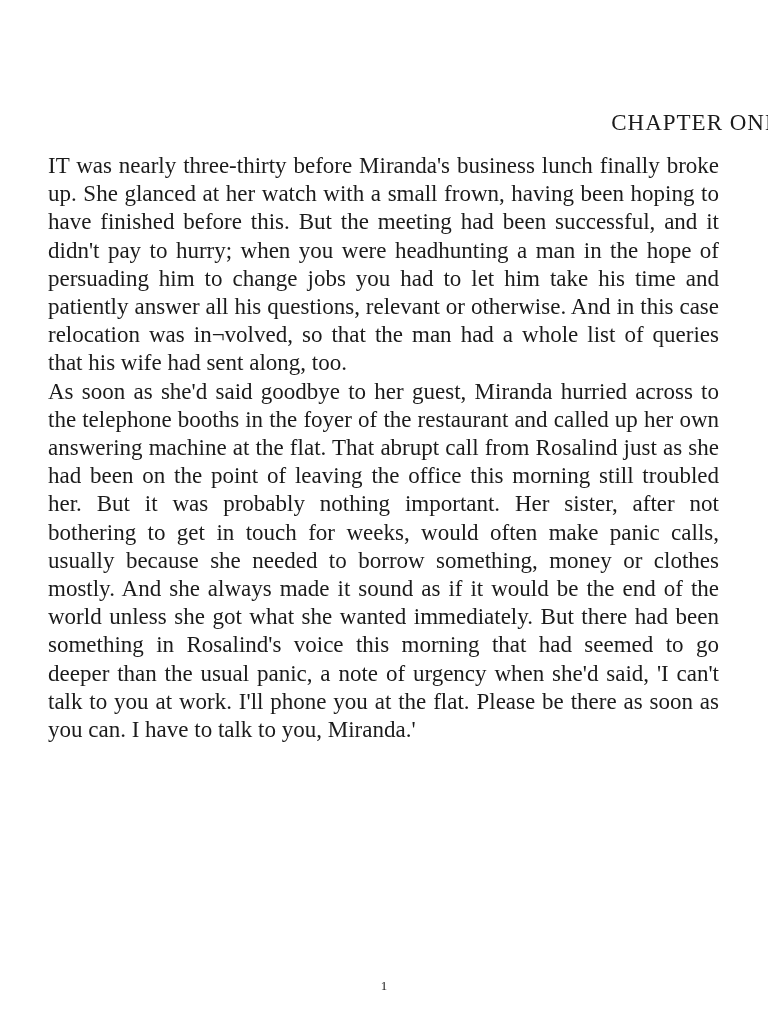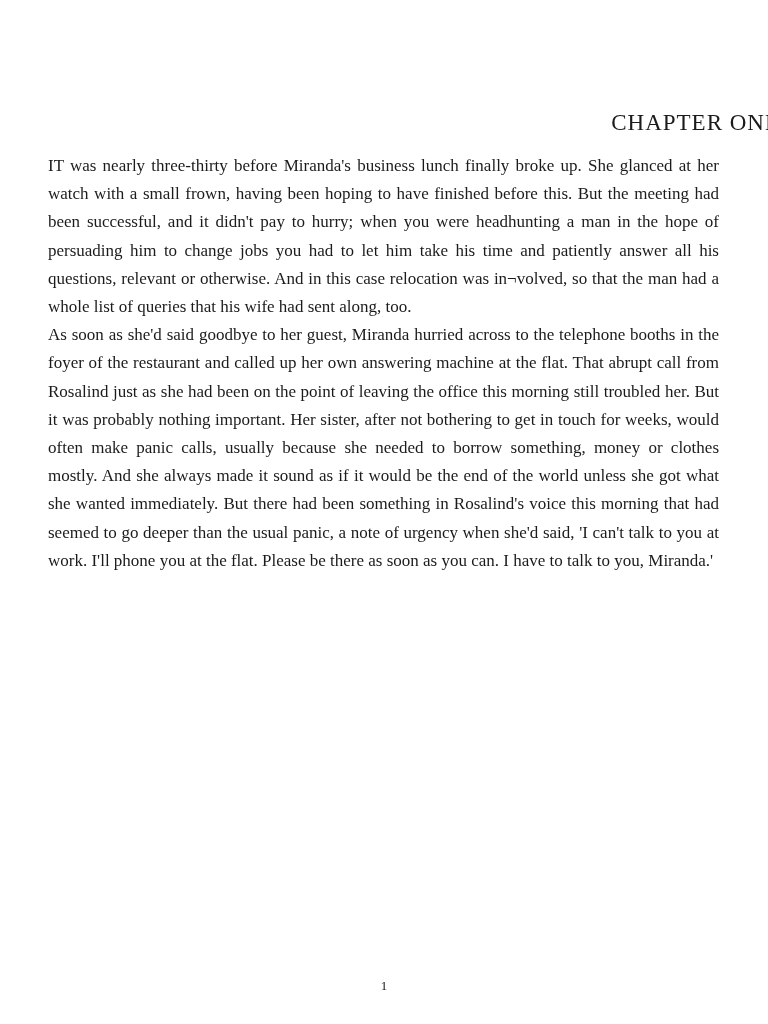--- a/index.html
+++ b/index.html
@@ -26,21 +26,21 @@
     font-size: 23px;
     font-weight: 400;
     letter-spacing: 1px;
     color: #1b1b1b;
   }
   .body-text {
     position: absolute;
     top: 152px;
     left: 48px;
     width: 671px;
-    font-size: 17px;
+    font-size: 23px;
     line-height: 28.2px;
     text-align: justify;
   }
   .body-text p {
     margin: 0;
     padding: 0;
     text-indent: 0;
   }
   .page-number {
     position: absolute;

